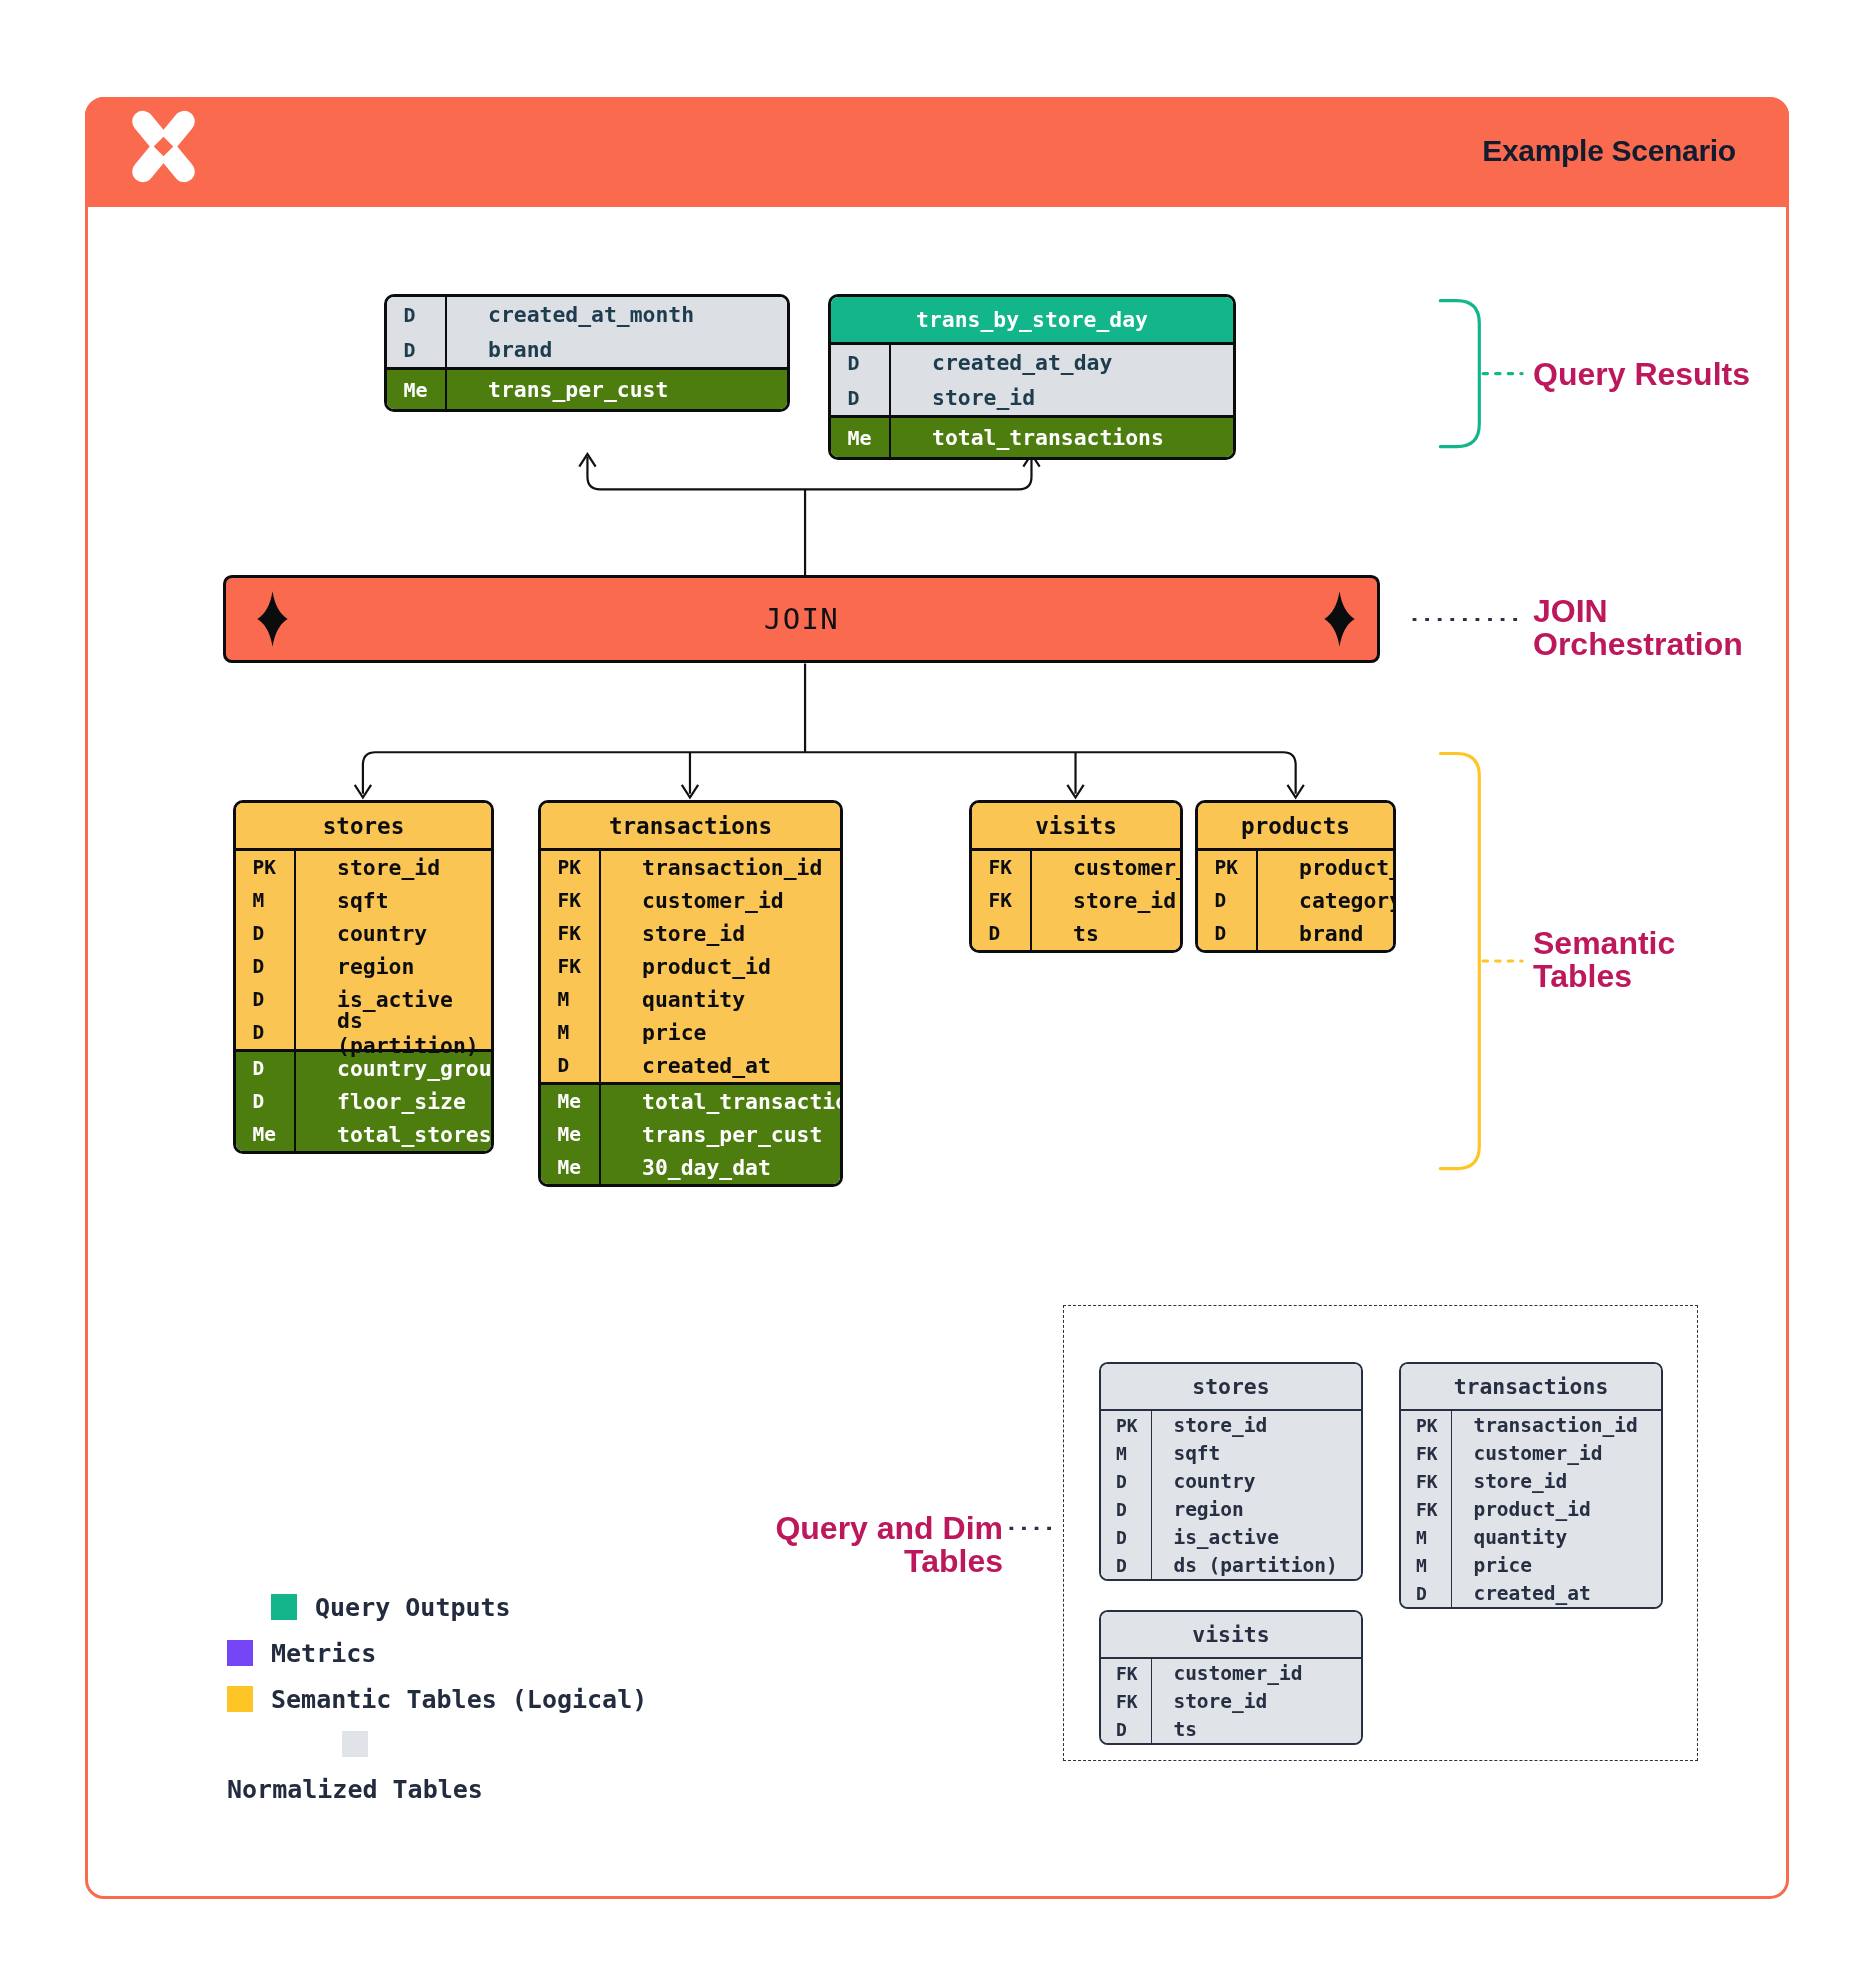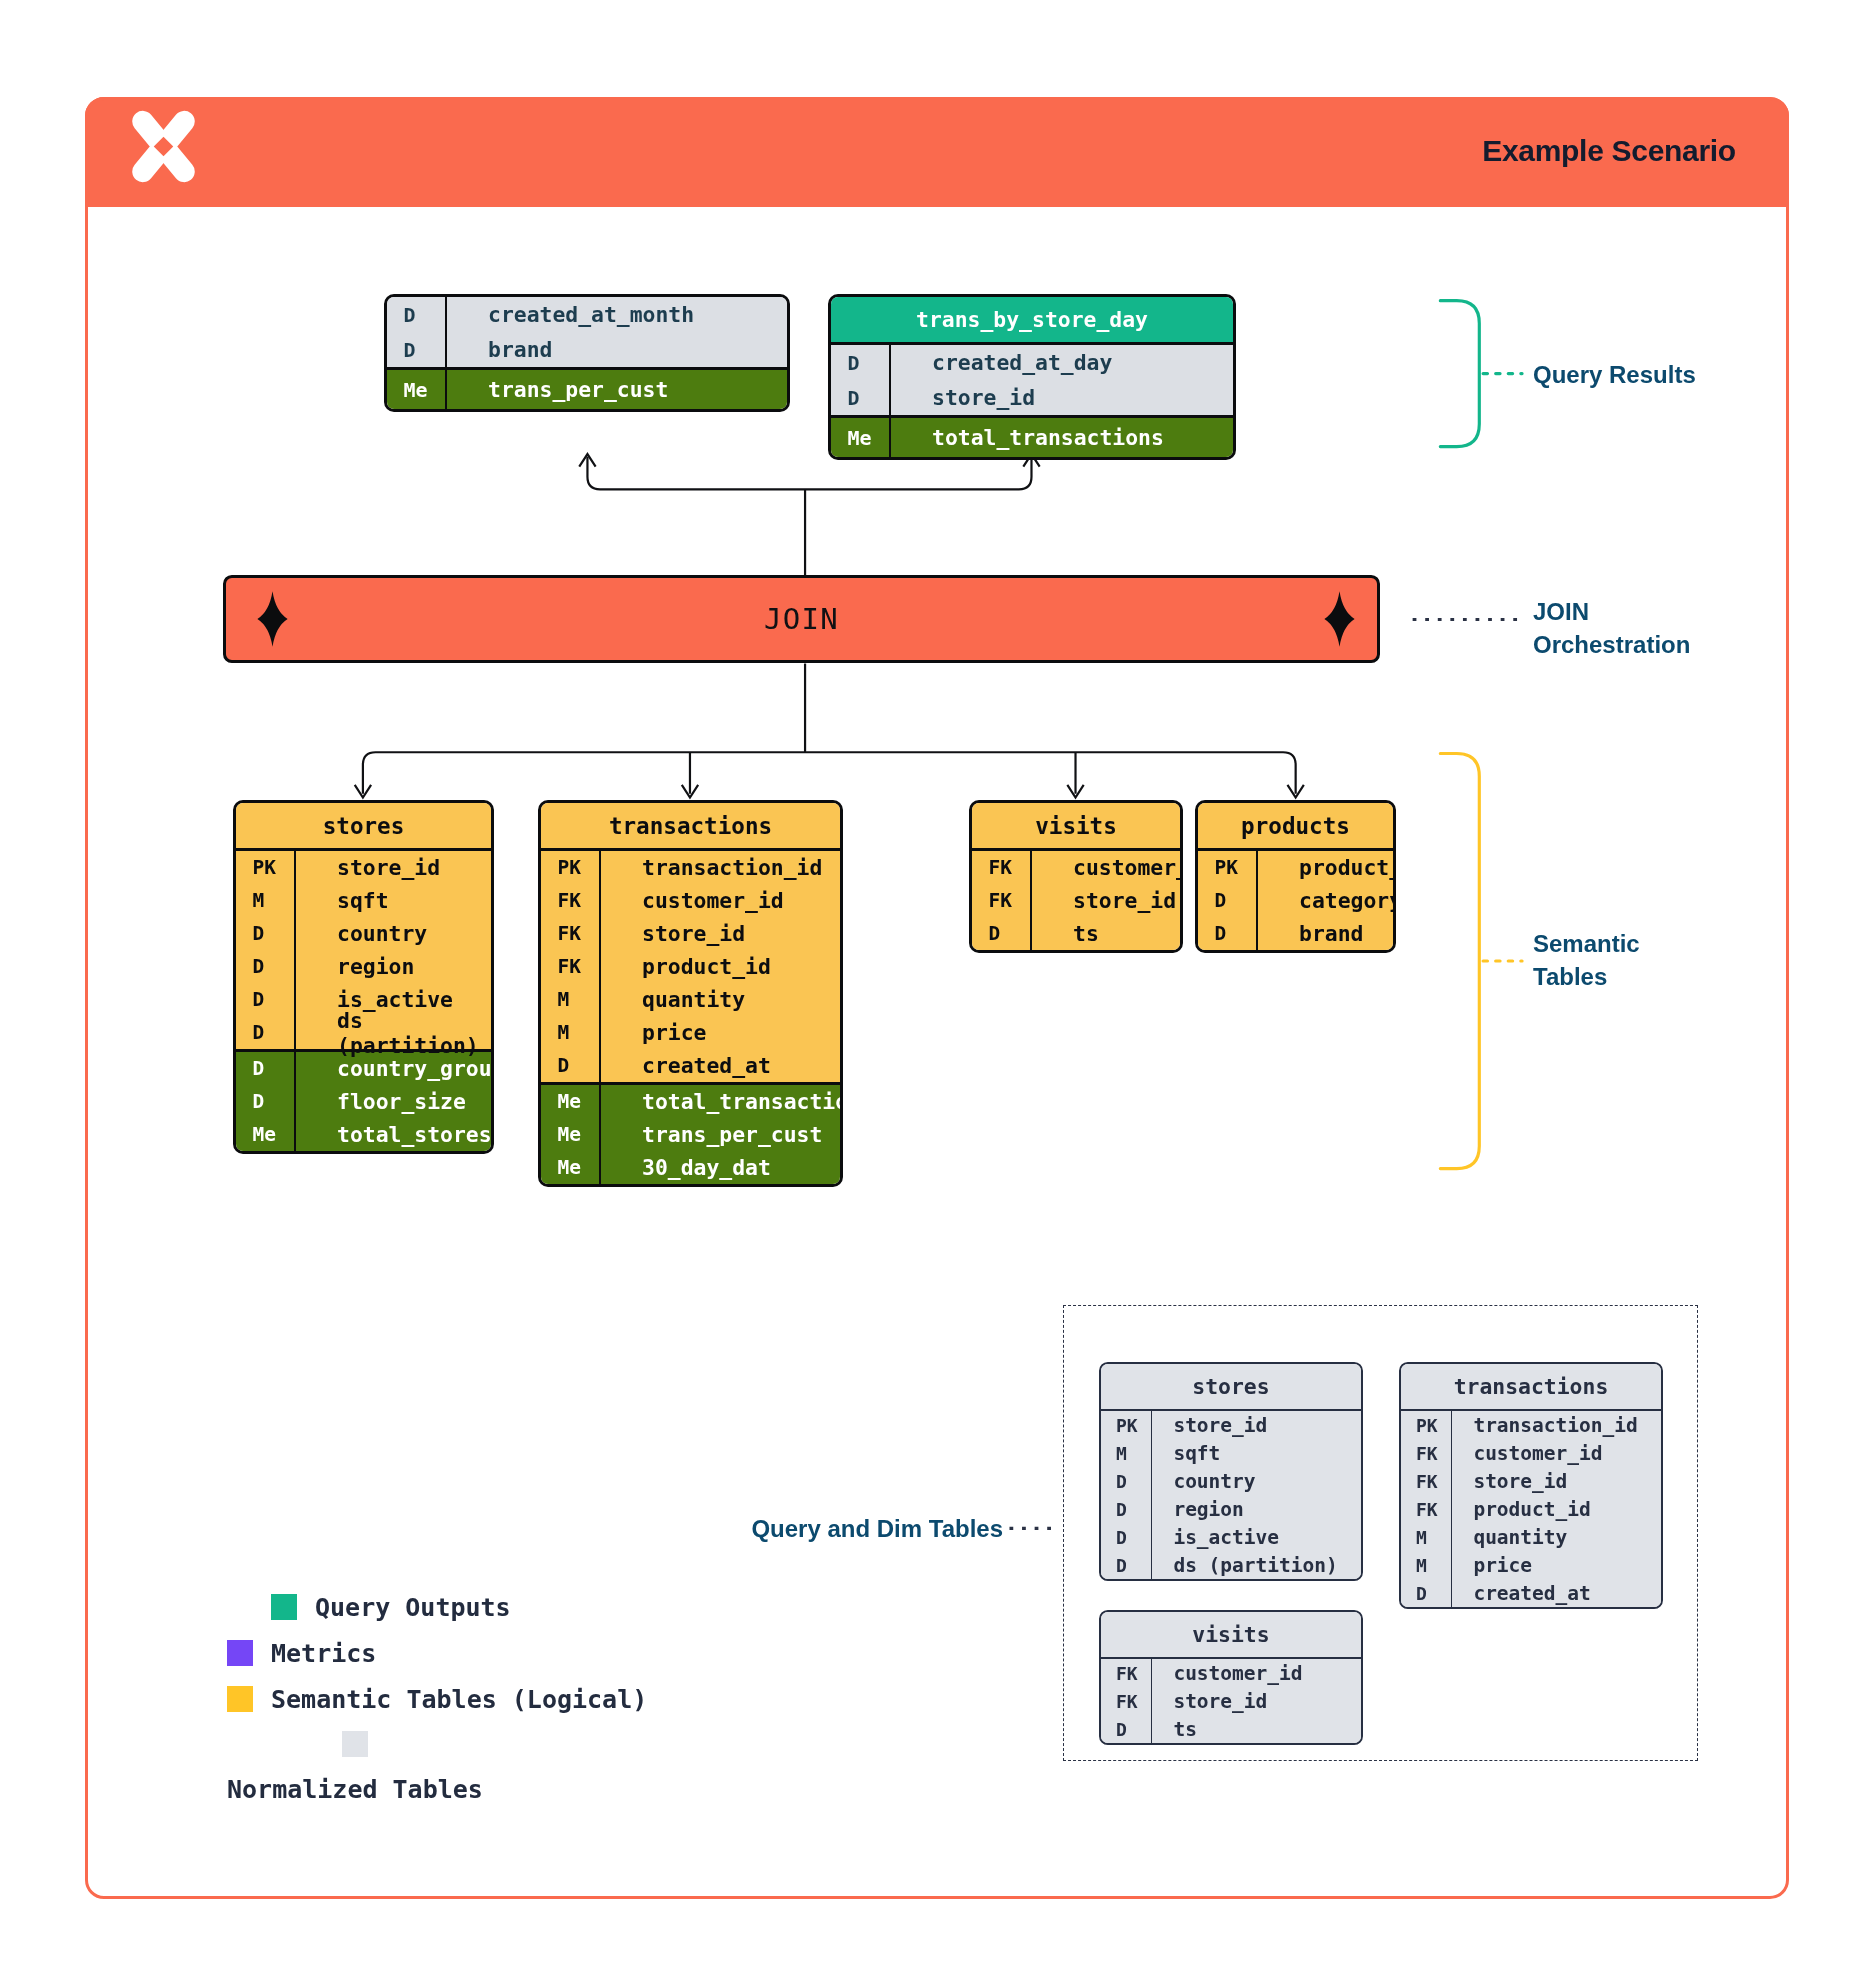--- a/index.html
+++ b/index.html
@@ -60,21 +60,21 @@
   
   .join-bar{position:absolute;left:223px;top:575px;width:1157px;height:88px;
         background:#FA6A4E;border:3.1px solid #0B0C0E;border-radius:8.8px;
         display:flex;align-items:center;justify-content:center;box-sizing:border-box;}
   .join-label{font-size:29px;font-weight:500;color:#101114;letter-spacing:1.3px;}
   .sparkle{position:absolute;top:50%;transform:translateY(-50%);}
   .sparkle.left{left:30px;} .sparkle.right{right:21.4px;}
 
   
   .annot{position:absolute;font-family:"Liberation Sans",sans-serif;
-         font-weight:700;font-size:24px;line-height:33px;color:#0c4a6e;}
+         font-weight:700;font-size:32px;line-height:33px;color:#be185d;}
 
   
   .dashed-box{position:absolute;left:1063px;top:1305px;width:635px;height:456px;
         border:1.9px dashed #2A3144;box-sizing:border-box;}
 
   
   .legend-row{position:absolute;left:227px;height:26.4px;display:flex;
         align-items:center;gap:17.6px;}
   .swatch{width:26.4px;height:26.4px;flex:none;}
   .legend-label{font-size:25px;font-weight:700;color:#232C3F;

